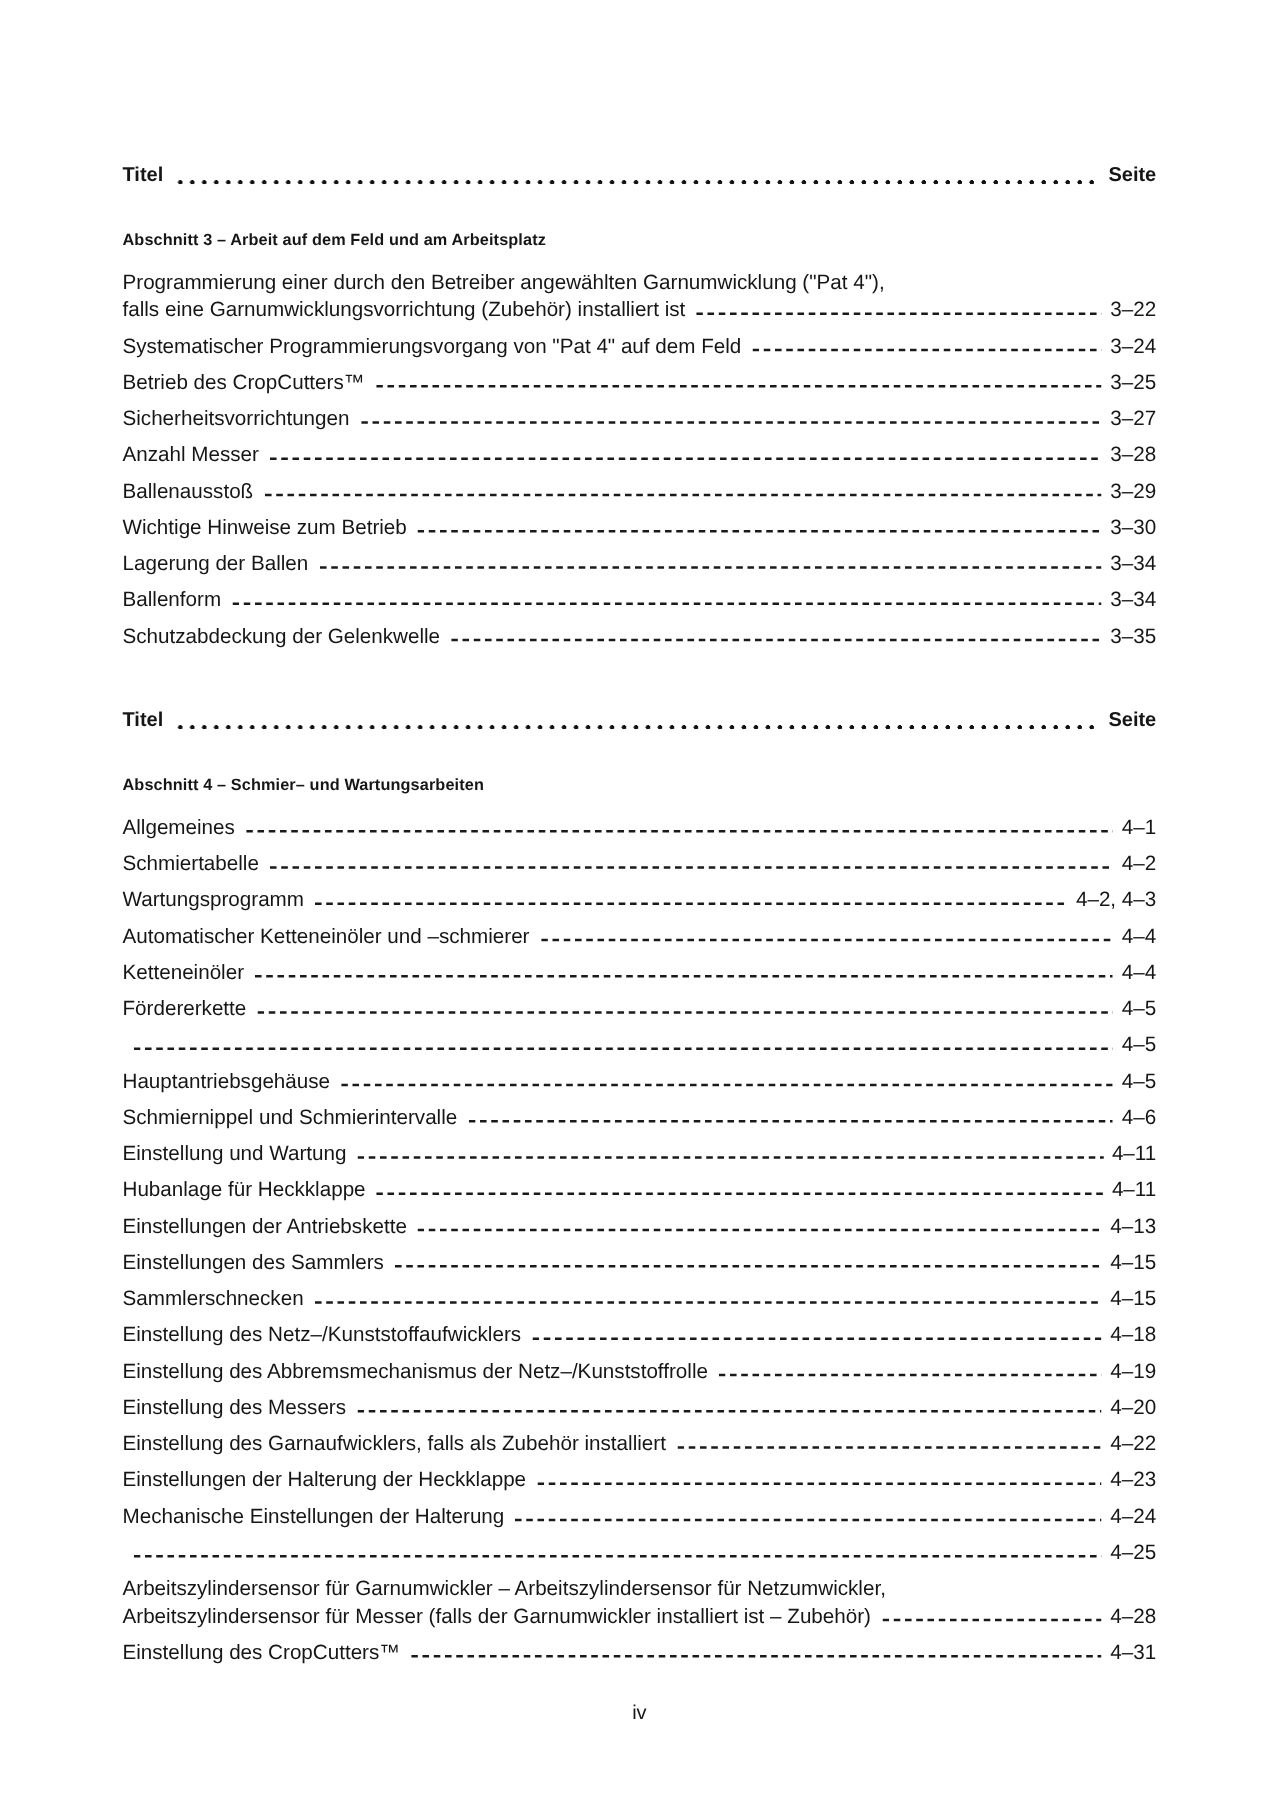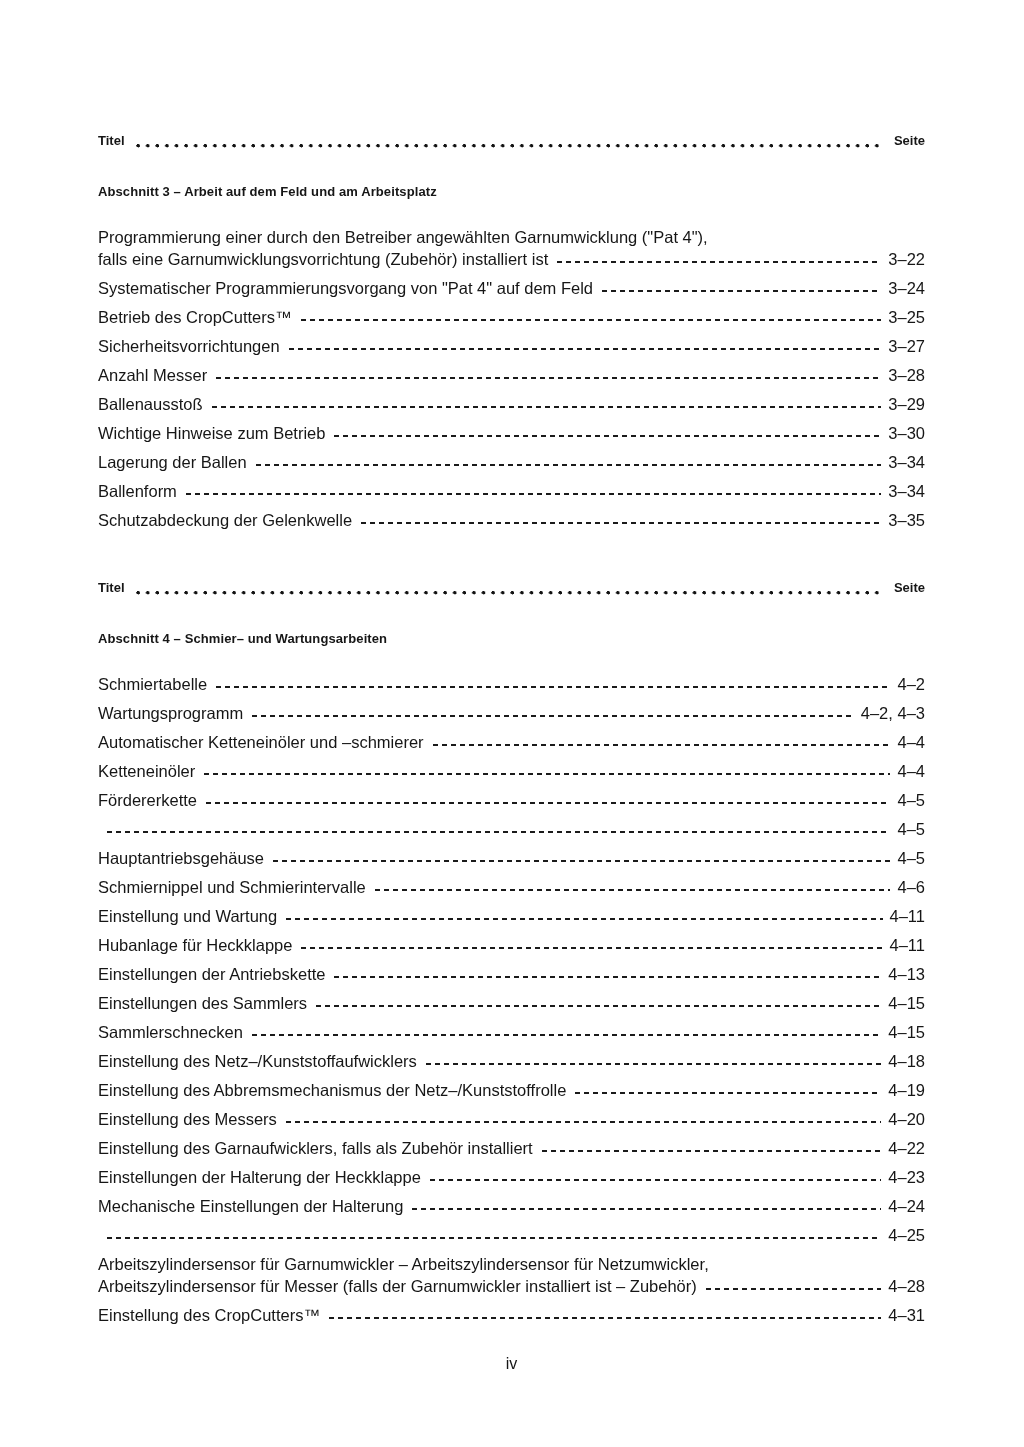--- a/index.html
+++ b/index.html
@@ -22,33 +22,33 @@
     padding: 130px 99px 0 98px;
   }
   .toc-section + .toc-section {
     margin-top: 46px;
   }
   
   .titel-row {
     display: flex;
     align-items: baseline;
     line-height: 22px;
-    font-size: 13px;
+    font-size: 16px;
     font-weight: 700;
   }
   
   .heading {
     margin: 30px 0 0 0;
     font-size: 13px;
     font-weight: 700;
     line-height: 20px;
     letter-spacing: 0.1px;
   }
   .entries {
-    margin-top: 24px;
+    margin-top: 13px;
   }
   .toc-entry {
     margin-bottom: 7px;
     font-size: 16.5px;
     line-height: 22px;
   }
   .toc-row {
     display: flex;
     align-items: flex-start;
   }
@@ -180,20 +180,27 @@
   <section class="toc-section">
     <div class="titel-row">
       <span class="lbl">Titel</span>
       <span class="leader dots"></span>
       <span class="pg">Seite</span>
     </div>
     <h2 class="heading">Abschnitt 4 – Schmier– und Wartungsarbeiten</h2>
     <div class="entries">
           <div class="toc-entry">
             <div class="toc-row">
+              <span class="lbl">Allgemeines</span>
+              <span class="leader dashes"></span>
+              <span class="pg">4–1</span>
+            </div>
+          </div>
+          <div class="toc-entry">
+            <div class="toc-row">
               <span class="lbl">Schmiertabelle</span>
               <span class="leader dashes"></span>
               <span class="pg">4–2</span>
             </div>
           </div>
           <div class="toc-entry">
             <div class="toc-row">
               <span class="lbl">Wartungsprogramm</span>
               <span class="leader dashes"></span>
               <span class="pg">4–2, 4–3</span>

